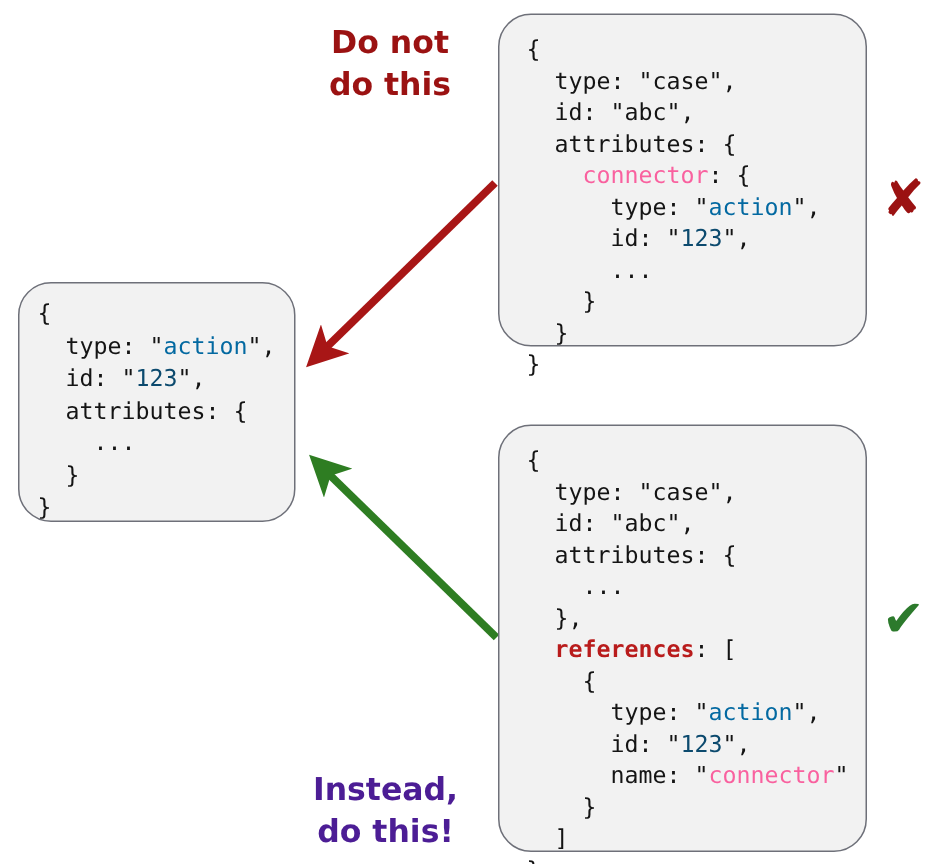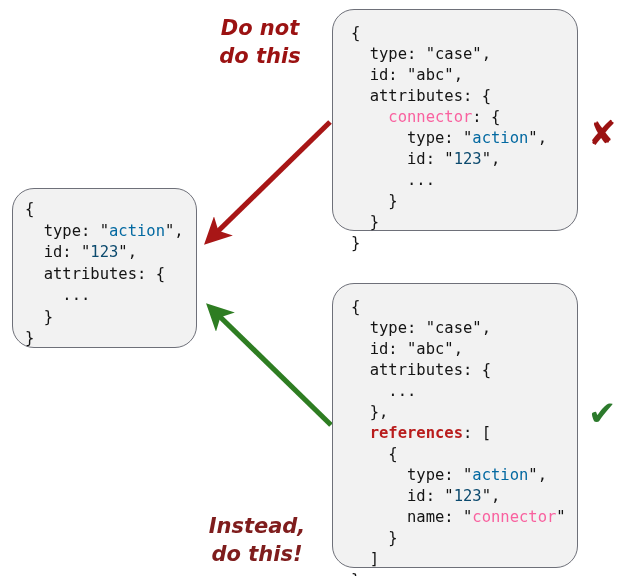--- a/index.html
+++ b/index.html
@@ -52,24 +52,23 @@
 
   
   .anno {
     position: absolute;
     font-family: "DejaVu Sans", sans-serif;
     font-weight: bold;
     font-size: 21px;
     line-height: 28px;
     text-align: center;
     white-space: pre-line;
-    font-style: italic;
   }
   #label-bad  { left: 196px; top: 14px;  width: 128px; color: #9b1212; }
-  #label-good { left: 192px; top: 512px; width: 130px; color: #7f1d1d; }
+  #label-good { left: 192px; top: 512px; width: 130px; color: #4c1d95; }
 
   
   #arrows {
     position: absolute;
     left: 0; top: 0;
     width: 628px; height: 576px;
     pointer-events: none;
   }
   .mark {
     position: absolute;

